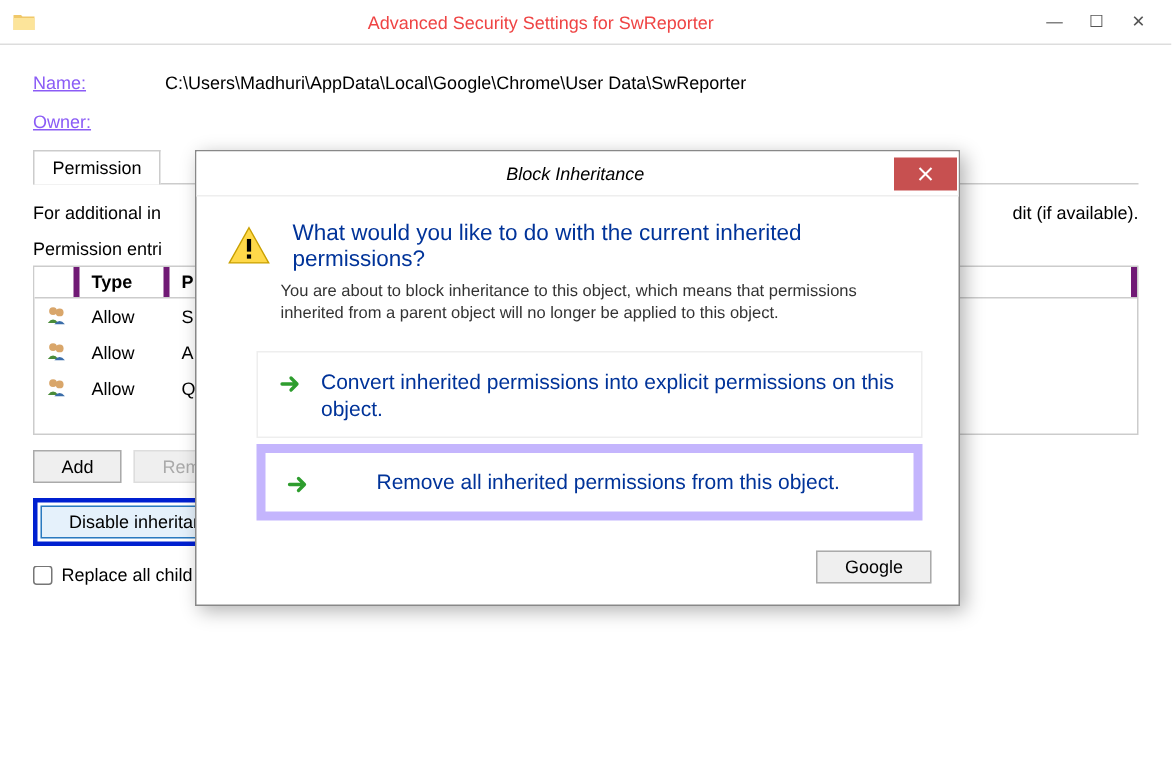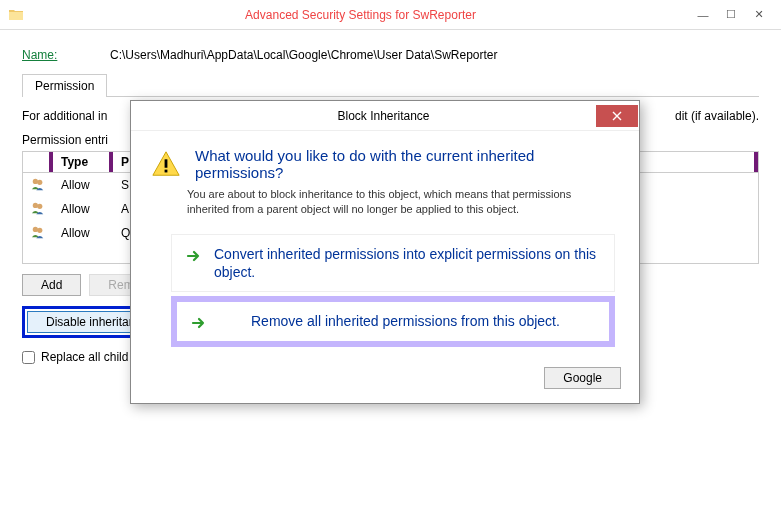--- a/index.html
+++ b/index.html
@@ -7,21 +7,21 @@
     
     .titlebar { height: 30px; background: #fff; border-bottom: 1px solid #ddd; display: flex; align-items: center; padding: 0 8px; }
     .titlebar-icon { width: 16px; height: 16px; margin-right: 8px; }
     .titlebar-title { flex: 1; text-align: center; font-size: 12px; color: #ef4444; }
     .titlebar-controls { display: flex; gap: 0; }
     .titlebar-btn { width: 28px; height: 20px; display: flex; align-items: center; justify-content: center; font-size: 11px; color: #555; }
     .titlebar-btn.close { color: #555; }
     
     .content { padding: 18px 22px 10px 22px; }
     .field-row { display: flex; margin-bottom: 12px; font-size: 12px; }
-    .field-label { width: 88px; color: #15803d; text-decoration: underline; }
+    .field-label { width: 88px; color: #8b5cf6; text-decoration: underline; }
     .field-value { color: #000; }
     
     .tab-row { border-bottom: 1px solid #ccc; display: flex; margin-bottom: 12px; }
     .tab { padding: 4px 12px; border: 1px solid #ccc; border-bottom: none; background: #fff; font-size: 12px; margin-bottom: -1px; }
     
     .info-text { font-size: 12px; margin-bottom: 10px; }
     .table-label { font-size: 12px; margin-bottom: 4px; }
     
     .perm-table { border: 1px solid #ccc; width: 100%; font-size: 12px; }
     .perm-header { display: flex; background: #fff; border-bottom: 1px solid #ccc; }
@@ -40,21 +40,21 @@
     .btn.disabled { color: #aaa; border-color: #ddd; }
     
     .highlight-blue { border: 3px solid #0020d0; padding: 2px; display: inline-block; margin-top: 10px; }
     .highlight-blue .btn { border: 1px solid #2a7ac0; background: #e5f1fb; }
     
     .checkbox-row { display: flex; align-items: center; gap: 6px; font-size: 12px; margin-top: 12px; }
     .checkbox-row input { width: 13px; height: 13px; }
     
     
     .modal { position: absolute; top: 100px; left: 130px; width: 510px; background: #fff; border: 1px solid #888; box-shadow: 3px 3px 12px rgba(0,0,0,0.3); }
-    .modal-titlebar { height: 30px; background: #fff; display: flex; align-items: center; border-bottom: 1px solid #eee; }
+    .modal-titlebar { height: 30px; background: #fff; display: flex; align-items: center; border-bottom: 1px solid #eee; font-style: italic; }
     .modal-title { flex: 1; text-align: center; font-size: 12px; padding-left: 40px; }
     .modal-close { width: 42px; height: 22px; background: #c75050; color: #fff; display: flex; align-items: center; justify-content: center; font-size: 13px; margin-right: 1px; }
     .modal-body { padding: 16px 24px 16px 20px; }
     .modal-header-row { display: flex; gap: 14px; margin-bottom: 6px; }
     .warn-icon { width: 30px; height: 30px; flex-shrink: 0; margin-top: 2px;}
     .modal-question { font-size: 15px; color: #003399; }
     .modal-desc { font-size: 11px; color: #333; margin-left: 36px; margin-bottom: 16px; line-height: 1.4; }
     .modal-option { border: 1px solid #eee; padding: 10px 14px; margin-left: 20px; margin-bottom: 4px; display: flex; gap: 12px; align-items: flex-start; }
     .modal-option.highlighted { border: 6px solid #c4b5fd; gap: 44px; }
     .arrow-icon { width: 16px; height: 16px; flex-shrink: 0; margin-top: 3px; }
@@ -76,20 +76,23 @@
     <span class="titlebar-btn">—</span>
     <span class="titlebar-btn">☐</span>
     <span class="titlebar-btn close">✕</span>
   </div>
 </div>
 
 <div class="content">
   <div class="field-row">
     <span class="field-label">Name:</span>
     <span class="field-value">C:\Users\Madhuri\AppData\Local\Google\Chrome\User Data\SwReporter</span>
+  </div>
+  <div class="field-row">
+    <span class="field-label">Owner:</span>
   </div>
   
   <div class="tab-row">
     <div class="tab">Permission</div>
   </div>
   
   <div style="display:flex; justify-content:space-between;">
     <span class="info-text">For additional in</span>
     <span class="info-text">dit (if available).</span>
   </div>

